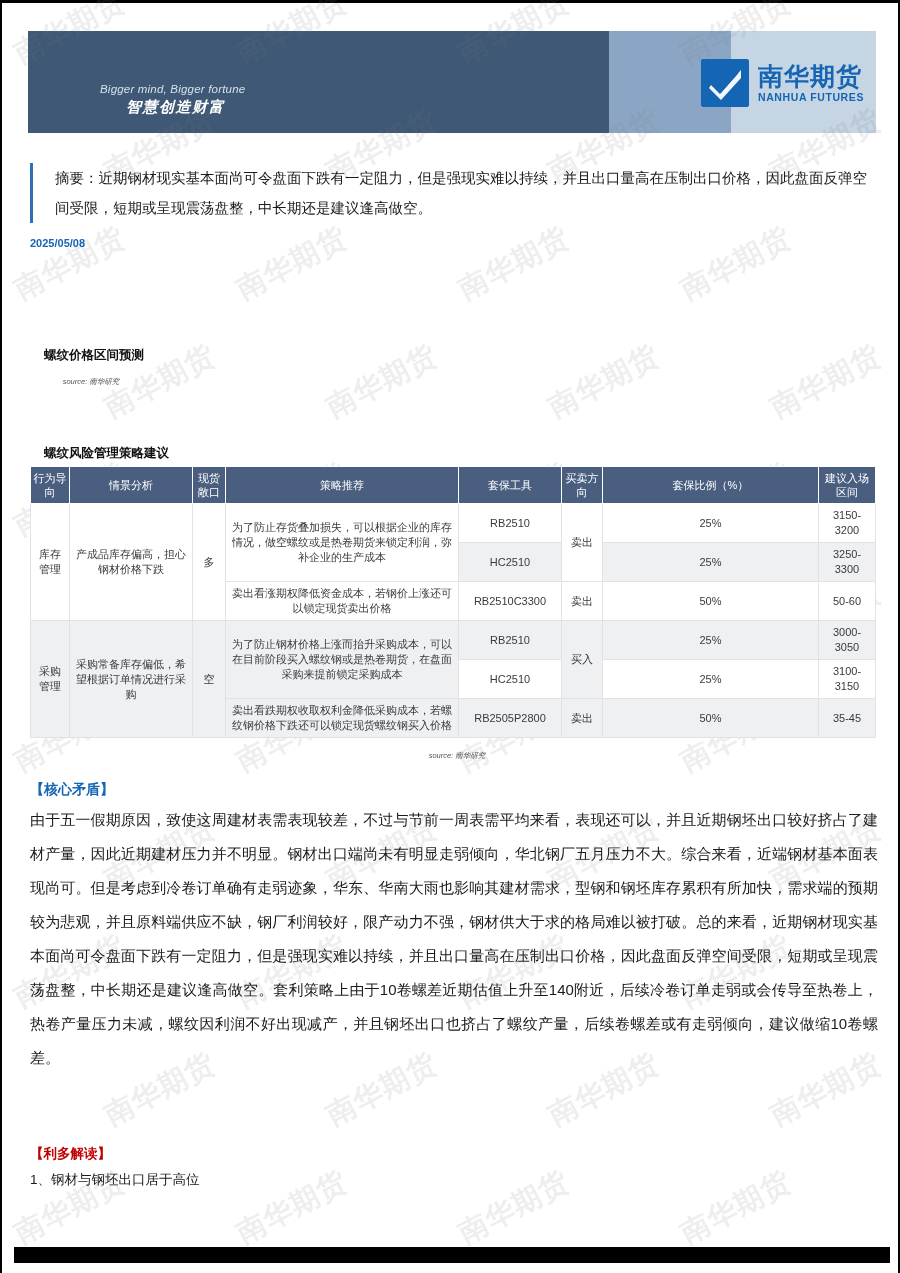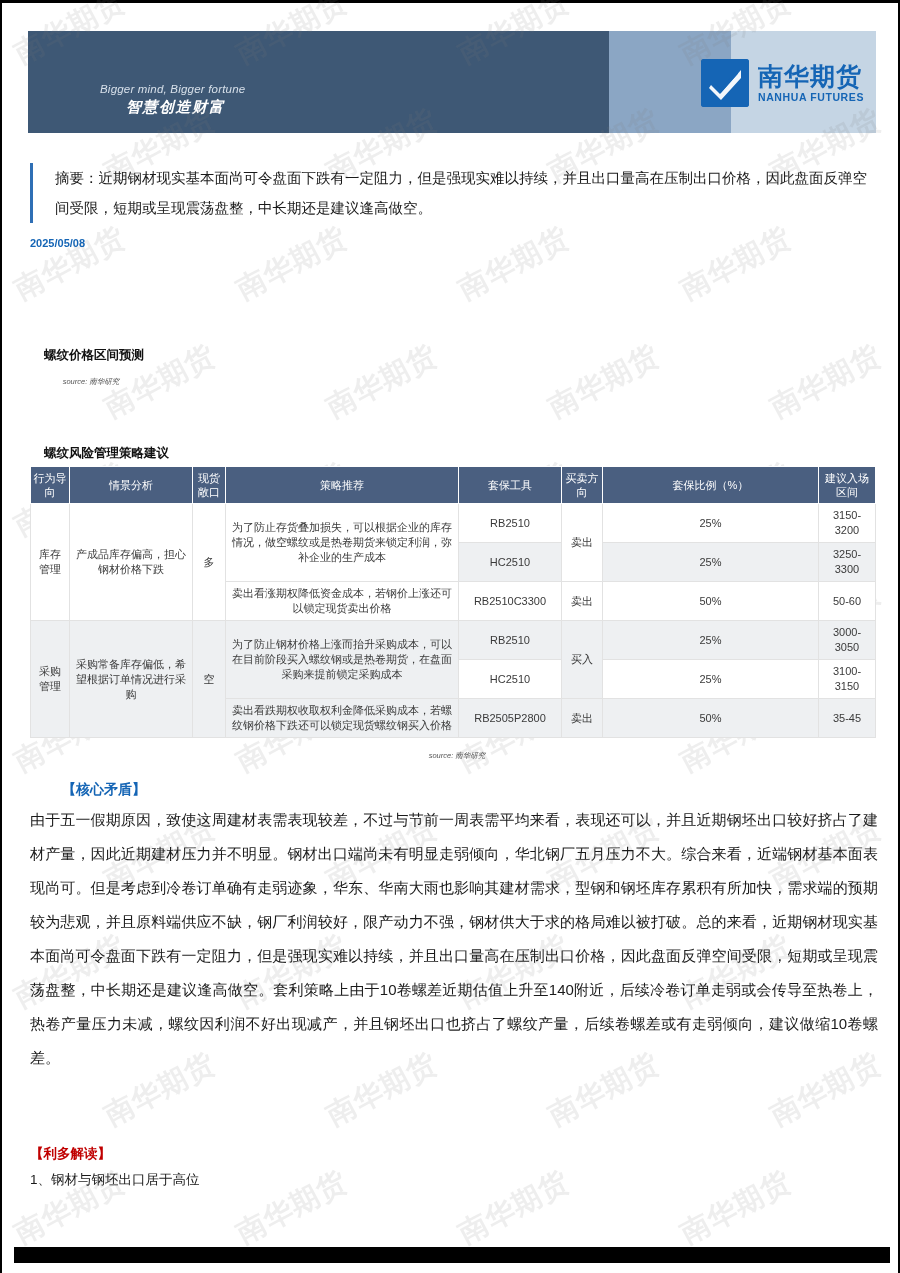--- a/index.html
+++ b/index.html
@@ -133,21 +133,21 @@
     border:1px solid #e2e2e2;text-align:center;color:#3a3a3a;
     padding:4px 3px;line-height:15px;vertical-align:middle;
     background:#ffffff;
   }
   .t2 td.shade{background:#eef0f2;}
   .t2 td.grp{background:#ffffff;}
   .t2 td.grp2{background:#eef0f2;}
   
   .core-head{
     position:absolute;left:28px;top:778px;z-index:6;
-    font-size:14px;font-weight:700;color:#1565b5;margin-left:32px;
+    font-size:14px;font-weight:700;color:#1565b5;
   }
   .core-body{
     position:absolute;left:28px;top:800px;width:848px;z-index:6;
   }
   .core-body p{
     margin:0;font-size:15px;line-height:34px;color:#1a1a1a;
     text-align:justify;
   }
   .bull-head{
     position:absolute;left:28px;top:1142px;z-index:6;

